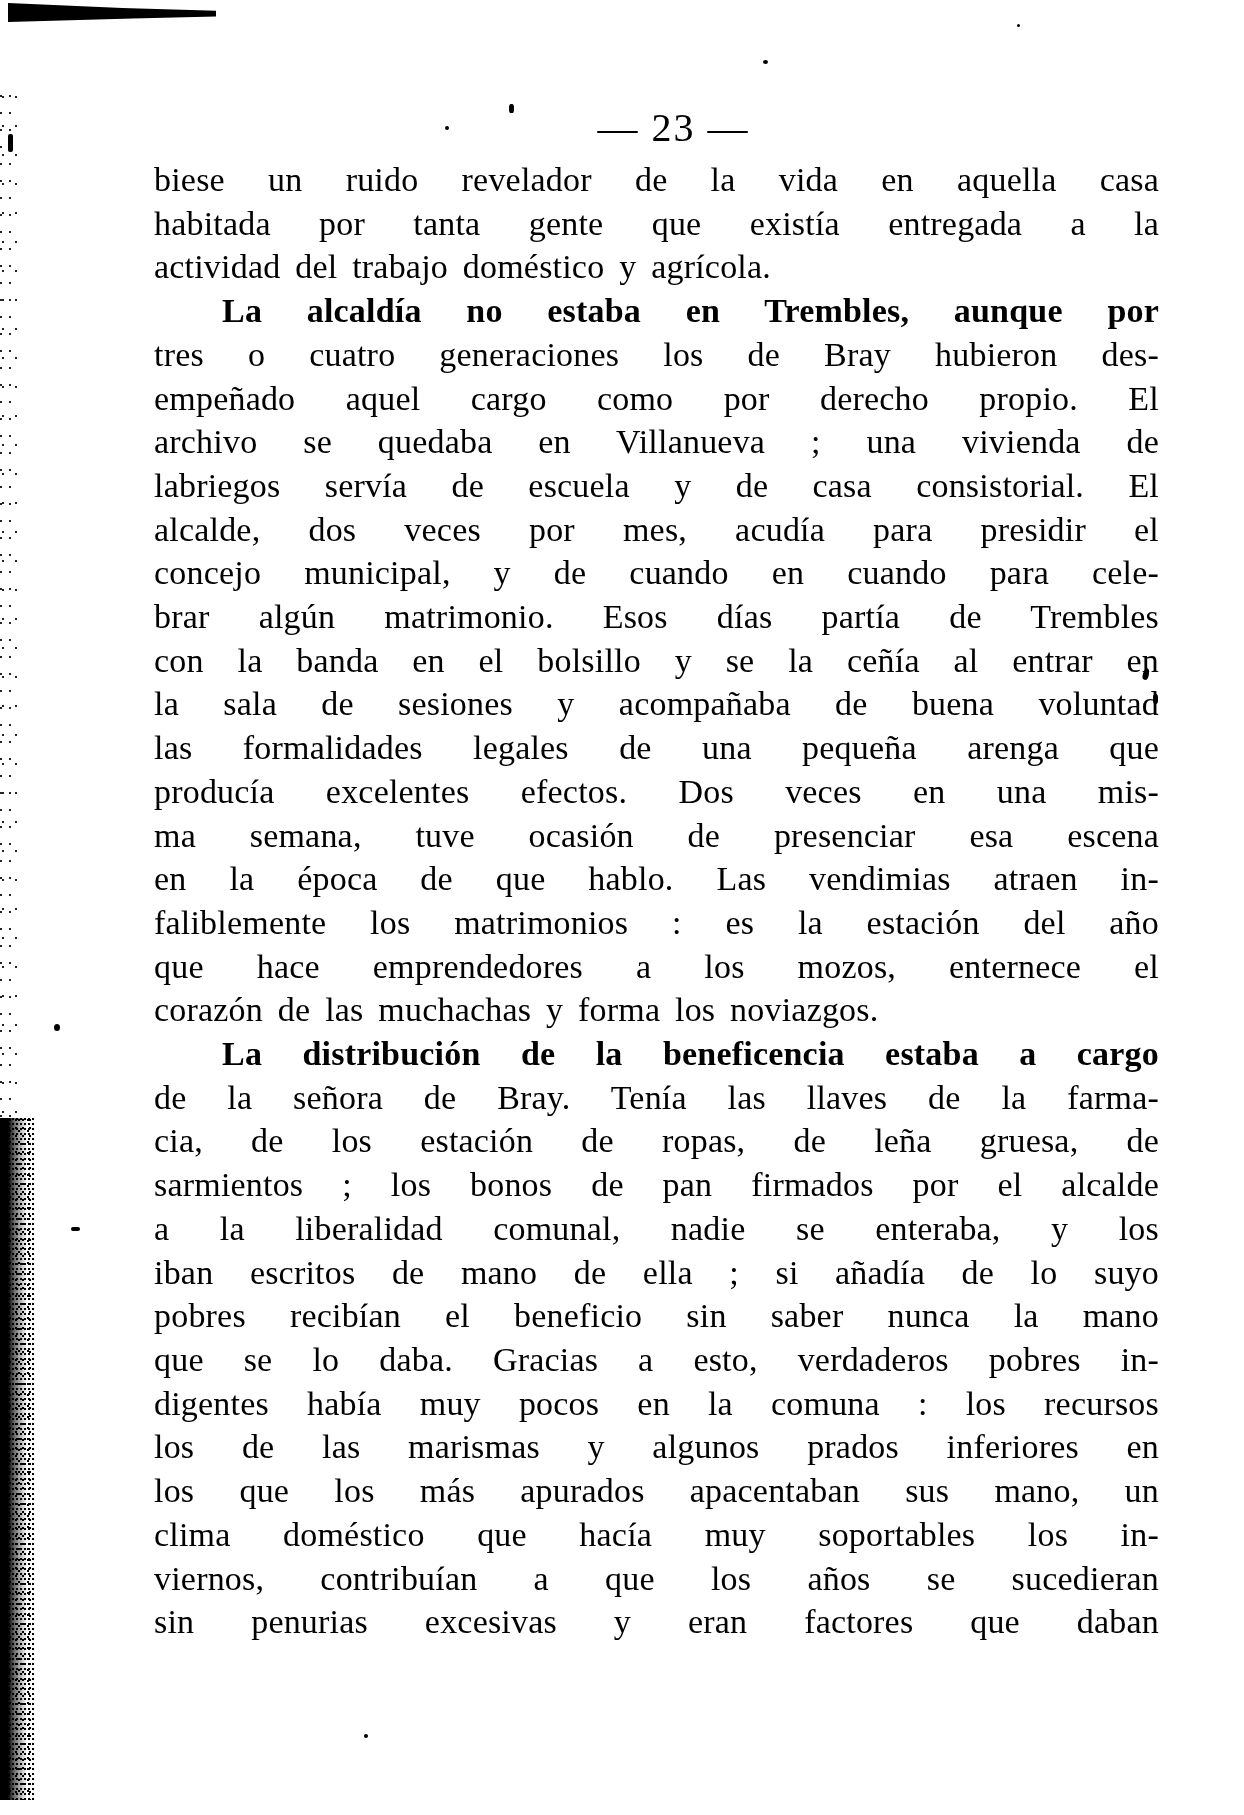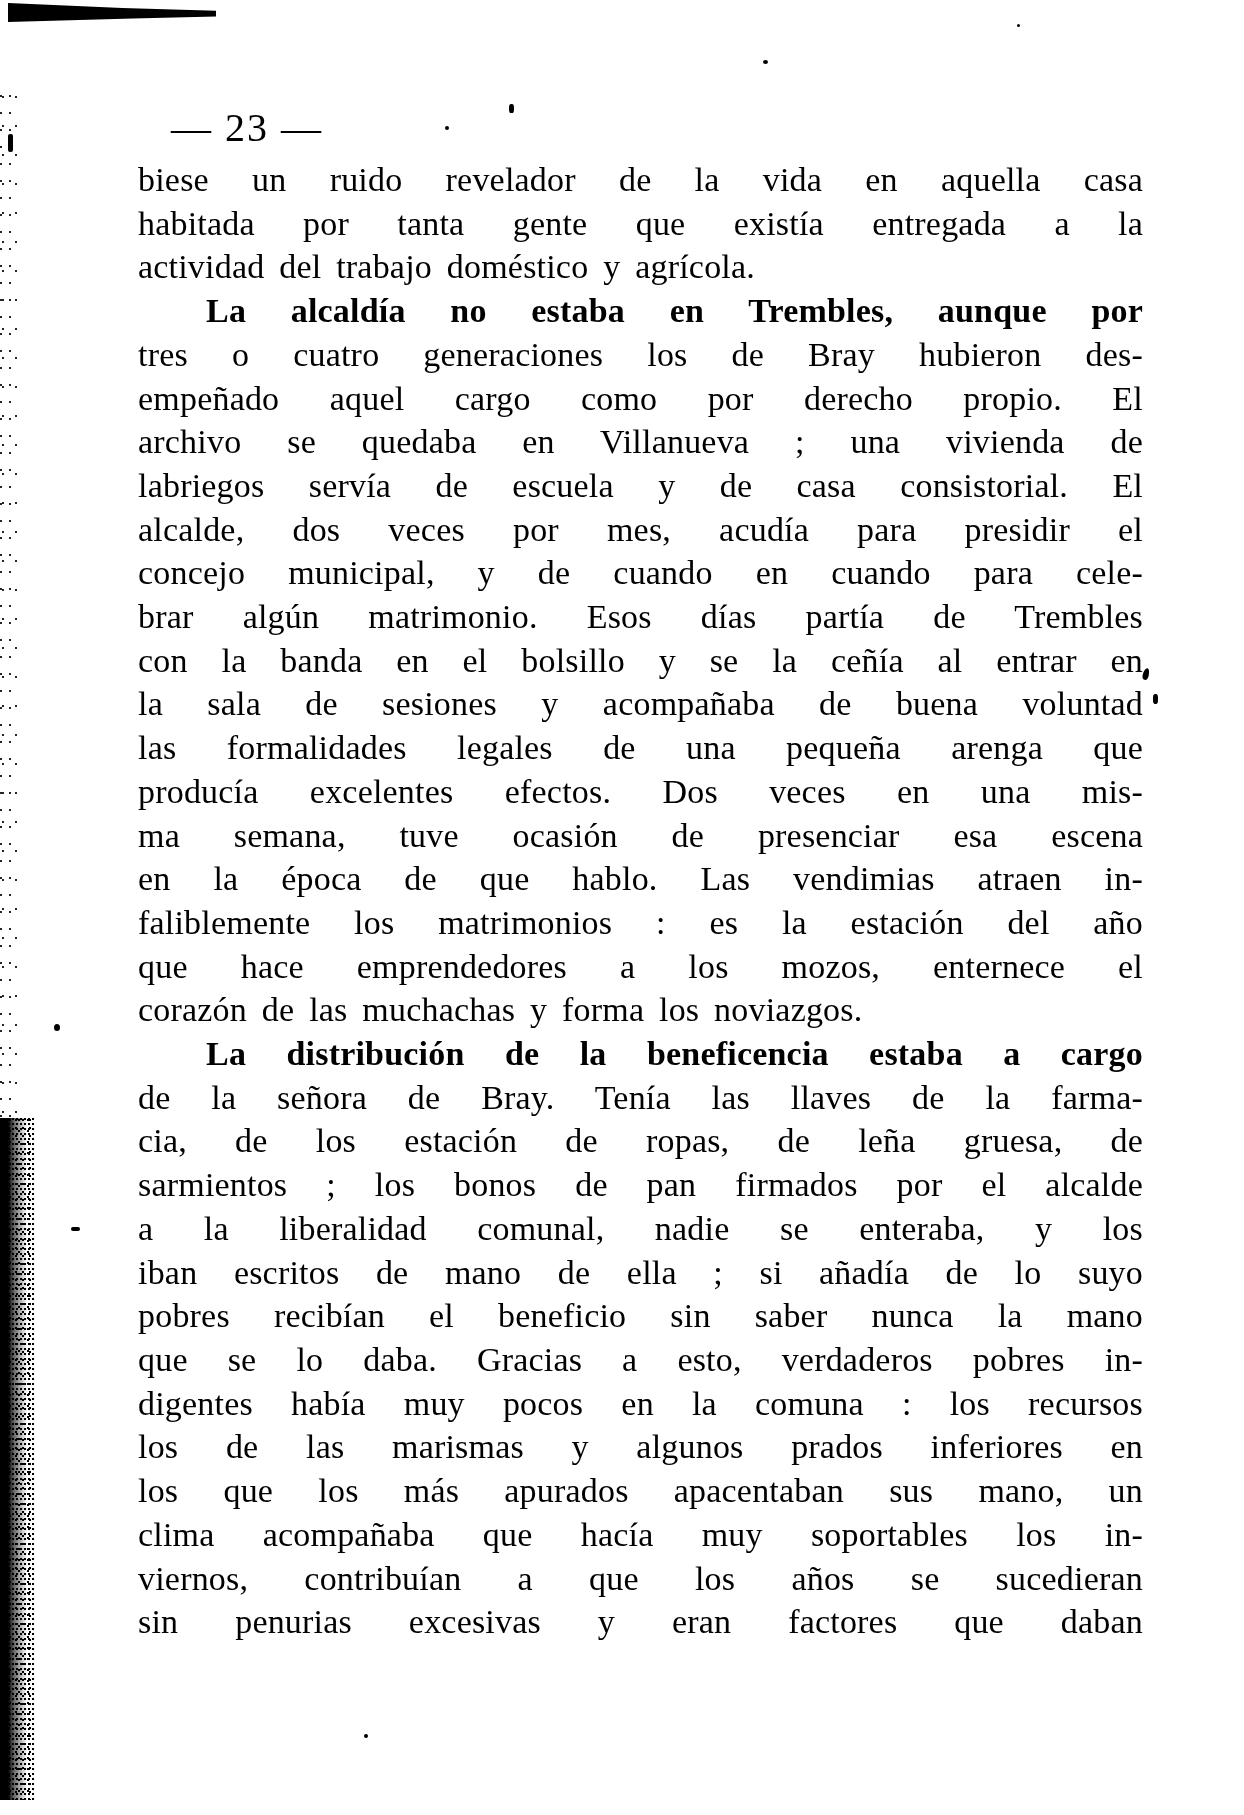--- a/index.html
+++ b/index.html
@@ -8,30 +8,30 @@
     width:1244px;height:1815px;
     background:#ffffff;
     overflow:hidden;
     font-family:"Liberation Serif","DejaVu Serif",serif;
     color:#000000;
   }
   
   .pagehead{
     position:absolute;
     left:145px;top:104px;width:1005px;
-    text-align:left;
+    text-align:center;
     transform:translateX(26px);
     font-size:40px;
     letter-spacing:2px;
     white-space:pre;
   }
   
   .textblock{
     position:absolute;
-    left:138px;top:158px;width:1005px;
+    left:154px;top:158px;width:1005px;
     font-size:34px;
     line-height:43.7px;
     word-spacing:0.18em;
     letter-spacing:0.2px;
   }
   .line{
     text-align:justify;
     text-align-last:justify;
     white-space:normal;
   }
@@ -120,18 +120,18 @@
       <div class="line">de la señora de Bray. Tenía las llaves de la farma-</div>
       <div class="line">cia, de los estación de ropas, de leña gruesa, de</div>
       <div class="line">sarmientos ; los bonos de pan firmados por el alcalde</div>
       <div class="line">a la liberalidad comunal, nadie se enteraba, y los</div>
       <div class="line">iban escritos de mano de ella ; si añadía de lo suyo</div>
       <div class="line">pobres recibían el beneficio sin saber nunca la mano</div>
       <div class="line">que se lo daba. Gracias a esto, verdaderos pobres in-</div>
       <div class="line">digentes había muy pocos en la comuna : los recursos</div>
       <div class="line">los de las marismas y algunos prados inferiores en</div>
       <div class="line">los que los más apurados apacentaban sus mano, un</div>
-      <div class="line">clima acompañaba que hacía muy soportables los in-</div>
+      <div class="line">clima doméstico que hacía muy soportables los in-</div>
       <div class="line">viernos, contribuían a que los años se sucedieran</div>
       <div class="line">sin penurias excesivas y eran factores que daban</div>
     </div>
 
 </div>
 
 </body></html>

